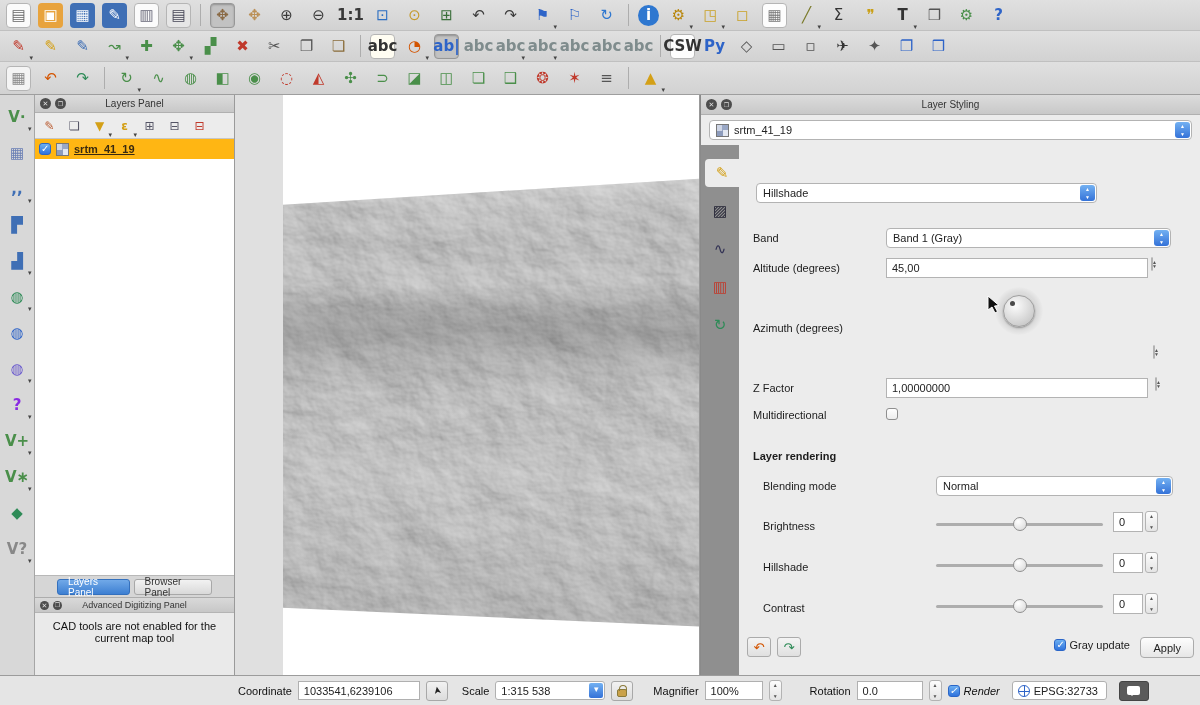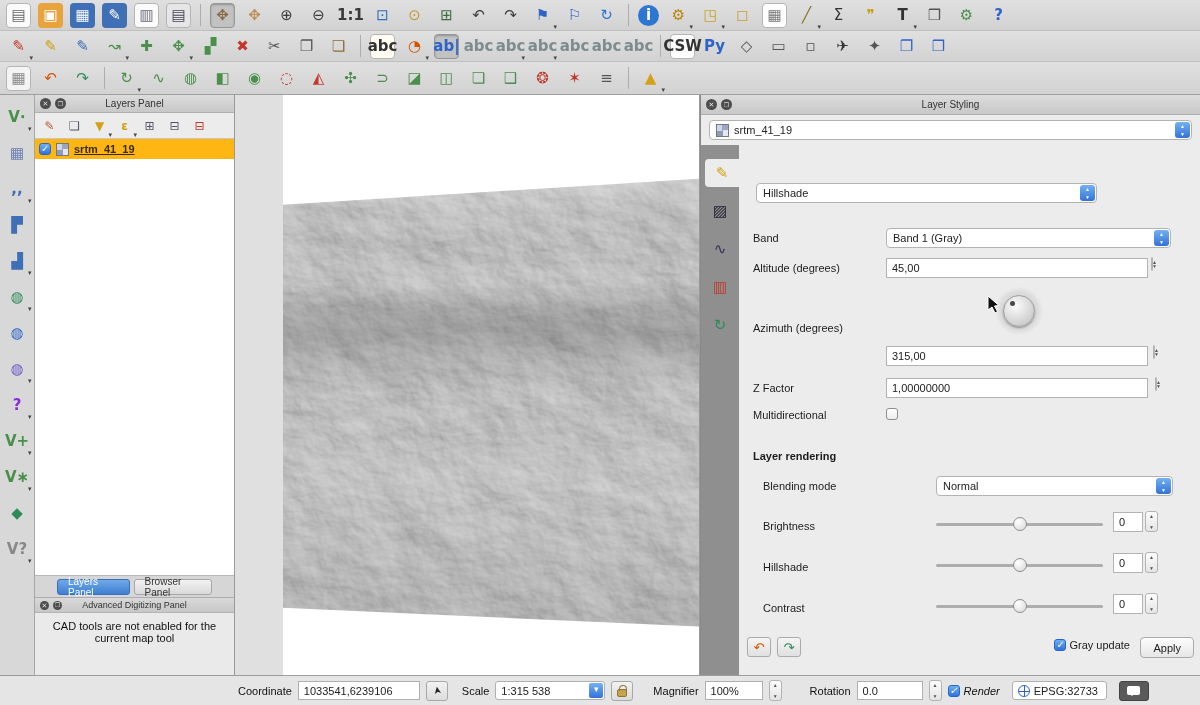--- a/index.html
+++ b/index.html
@@ -582,21 +582,20 @@
         <svg class="cursor-svg" style="left:248px; top:150px;" width="13" height="19">
           <polygon points="1,1 1,15 5,12 8,18 10.5,16.5 7.5,11 12,10.5" fill="#111" stroke="#fff" stroke-width="1"></polygon>
         </svg>
         <div class="dial-wrap abs" style="left:256px; top:142px;">
           <div class="dial">
             <span class="dot"></span>
           </div>
         </div>
 
         <span class="lbl abs" style="left:14px; top:177px;">Azimuth (degrees)</span>
-        <span class="field abs" style="left:147px; top:201px; width:262px;">315,00</span>
         <span class="stepper abs" style="left:412px; top:201px;"></span>
 
         <span class="lbl abs" style="left:14px; top:237px;">Z Factor</span>
         <span class="field abs" style="left:147px; top:233px; width:262px;">1,00000000</span>
         <span class="stepper abs" style="left:412px; top:233px;"></span>
 
         <span class="lbl abs" style="left:14px; top:264px;">Multidirectional</span>
         <span class="cb abs" style="left:147px; top:263px;"></span>
 
         <span class="lbl abs" style="left:14px; top:305px; font-weight:bold;">Layer rendering</span>

